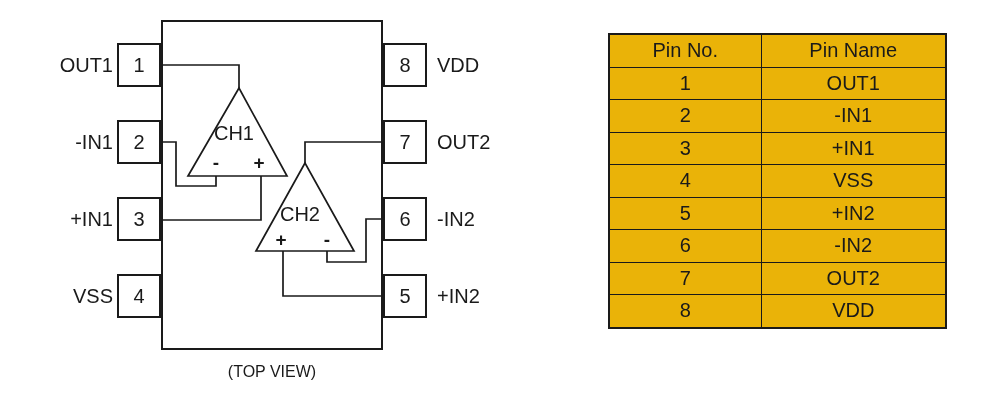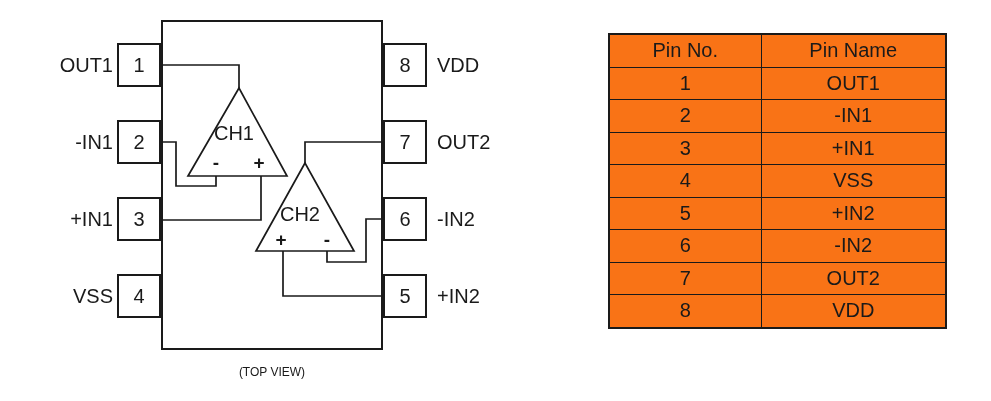--- a/index.html
+++ b/index.html
@@ -88,21 +88,21 @@
   .row3 { top: 197px; }
   .row4 { top: 274px; }
   .caption {
     position: absolute;
     left: 161px;
     top: 356px;
     width: 222px;
     height: 32px;
     line-height: 32px;
     text-align: center;
-    font-size: 12px;
+    font-size: 16px;
   }
 
   
   table.pin-table {
     position: absolute;
     left: 608px;
     top: 33px;
     border-collapse: collapse;
     table-layout: fixed;
     border: 2.5px solid #1a1a1a;
@@ -111,21 +111,21 @@
   table.pin-table td {
     border: 1.5px solid #1a1a1a;
     height: 31.5px;
     padding: 0;
     text-align: center;
     vertical-align: middle;
     font-size: 20px;
     font-weight: normal;
     font-family: "Liberation Sans", sans-serif;
     color: #1a1a1a;
-    background: #f97316;
+    background: #eab308;
   }
 </style>
 </head>
 <body>
 
 <div class="page">
 
   <div class="ic-body"></div>
 
   <svg class="wiring" width="560" height="401" viewBox="0 0 560 401">

